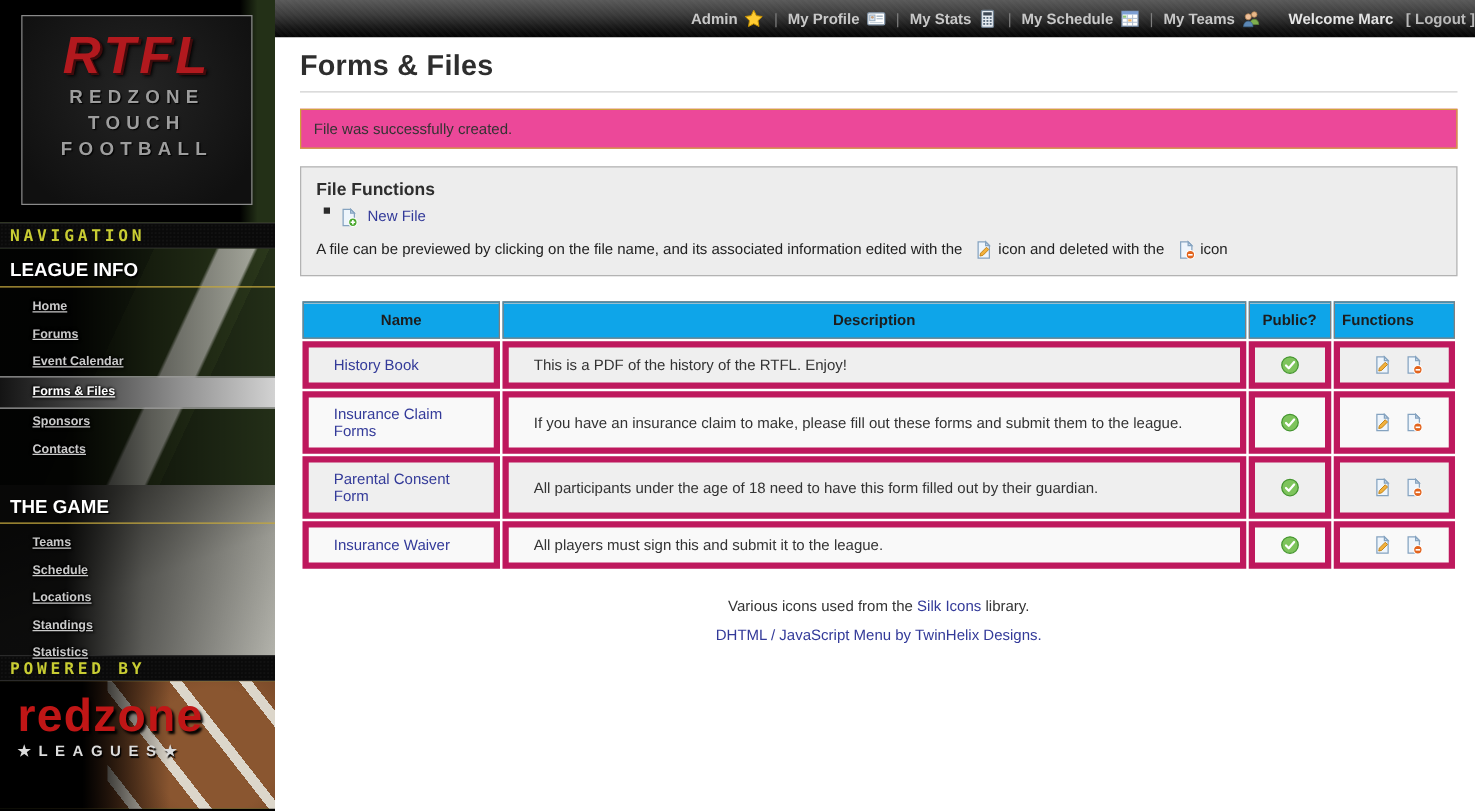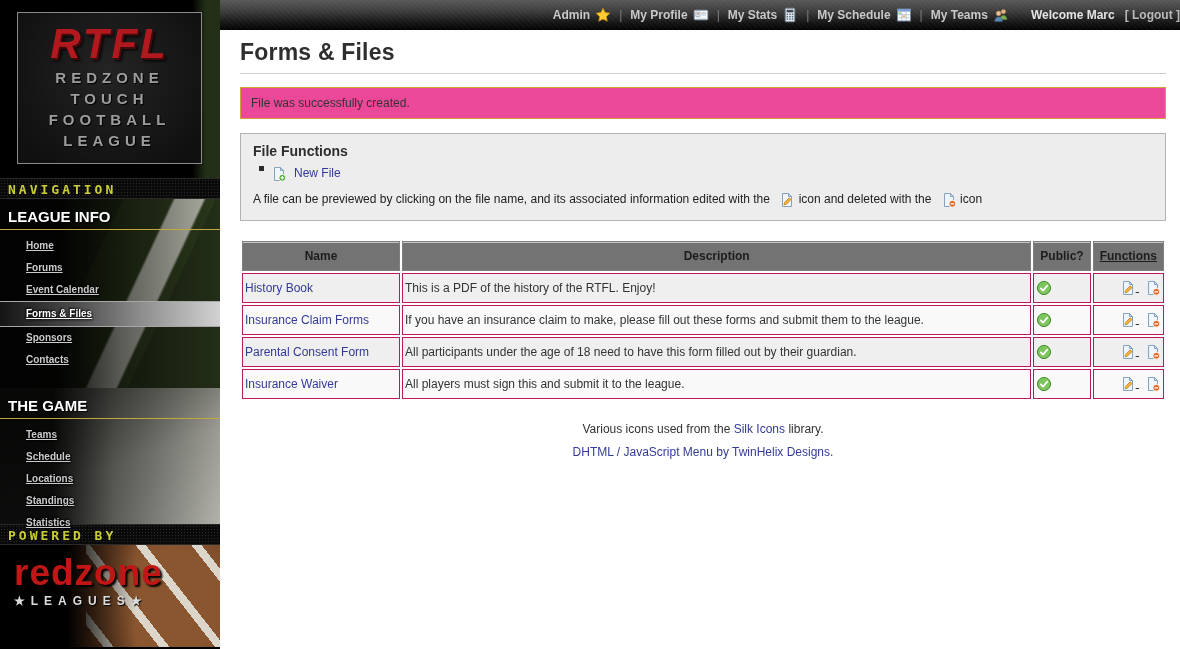--- a/index.html
+++ b/index.html
@@ -59,45 +59,44 @@
   .flash { background:#ec4899; border:1px solid #cfa23a; padding:8px 10px; font-size:12px; color:#333; margin-bottom:14px; }
   .panel { background:#ededed; border:1px solid #b3b3b3; padding:9px 12px 12px 12px; margin-bottom:18px; }
   .panel-title { font-size:14px; font-weight:bold; color:#2e2e2e; margin-bottom:7px; }
   .panel-li { display:flex; gap:7px; margin:4px 0 10px 6px; font-size:12px; }
   .bullet-sq { width:5px; height:5px; background:#2b2b2b; display:inline-block; }
   a.navlink { color:#333a99; text-decoration:none; cursor:pointer; }
   .panel-help { font-size:12px; color:#222; }
   .panel-help .i16 { margin:0 3px; }
 
   table.files { width:100%; border-collapse:separate; border-spacing:2px; }
-  th { background:#737373; border:1px solid #7f7f7f; box-shadow:inset 0 1px 0 #c6c6c6;
+  th { background:#0ea5e9; border:1px solid #7f7f7f; box-shadow:inset 0 1px 0 #c6c6c6;
        font-size:12px; font-weight:bold; color:#1d1d1d; padding:7px 6px; text-align:center; }
-  td { font-size:12px; color:#333; padding:6px 2px; border:1px solid #be185d;margin-left:22px; }
+  td { font-size:12px; color:#333; padding:6px 20px; border:5px solid #be185d;margin-left:22px; }
   tr.r-odd  td { background:#efefef; }
   tr.r-even td { background:#f9f9f9; }
   .c-name { width:158px; }
   .c-pub  { width:56px; }
-  .c-func { width:64px; text-align:right; white-space:nowrap;text-decoration:underline; }
+  .c-func { width:64px; text-align:left; white-space:nowrap; }
   .c-func .i16 { margin:0 3px; cursor:pointer; }
 
   .credits { text-align:center; font-size:12px; color:#333; margin-top:21px; }
   .credits-menu { text-align:center; font-size:12px; margin-top:9px; }
 </style>
 </head>
 <body>
 
 <div class="sidebar">
   <div class="sb-logo-area">
     <div class="logo-box">
       <div class="logo-rtfl">RTFL</div>
       <div class="logo-lines">
         <div>REDZONE</div>
         <div>TOUCH</div>
         <div>FOOTBALL</div>
-        <div>LEAGUE</div>
       </div>
     </div>
   </div>
 
   <div class="banner">NAVIGATION</div>
 
   <div class="sb-league">
     <div class="sb-header">LEAGUE INFO</div>
     <div class="sb-item">Home</div>
     <div class="sb-item">Forums</div>

